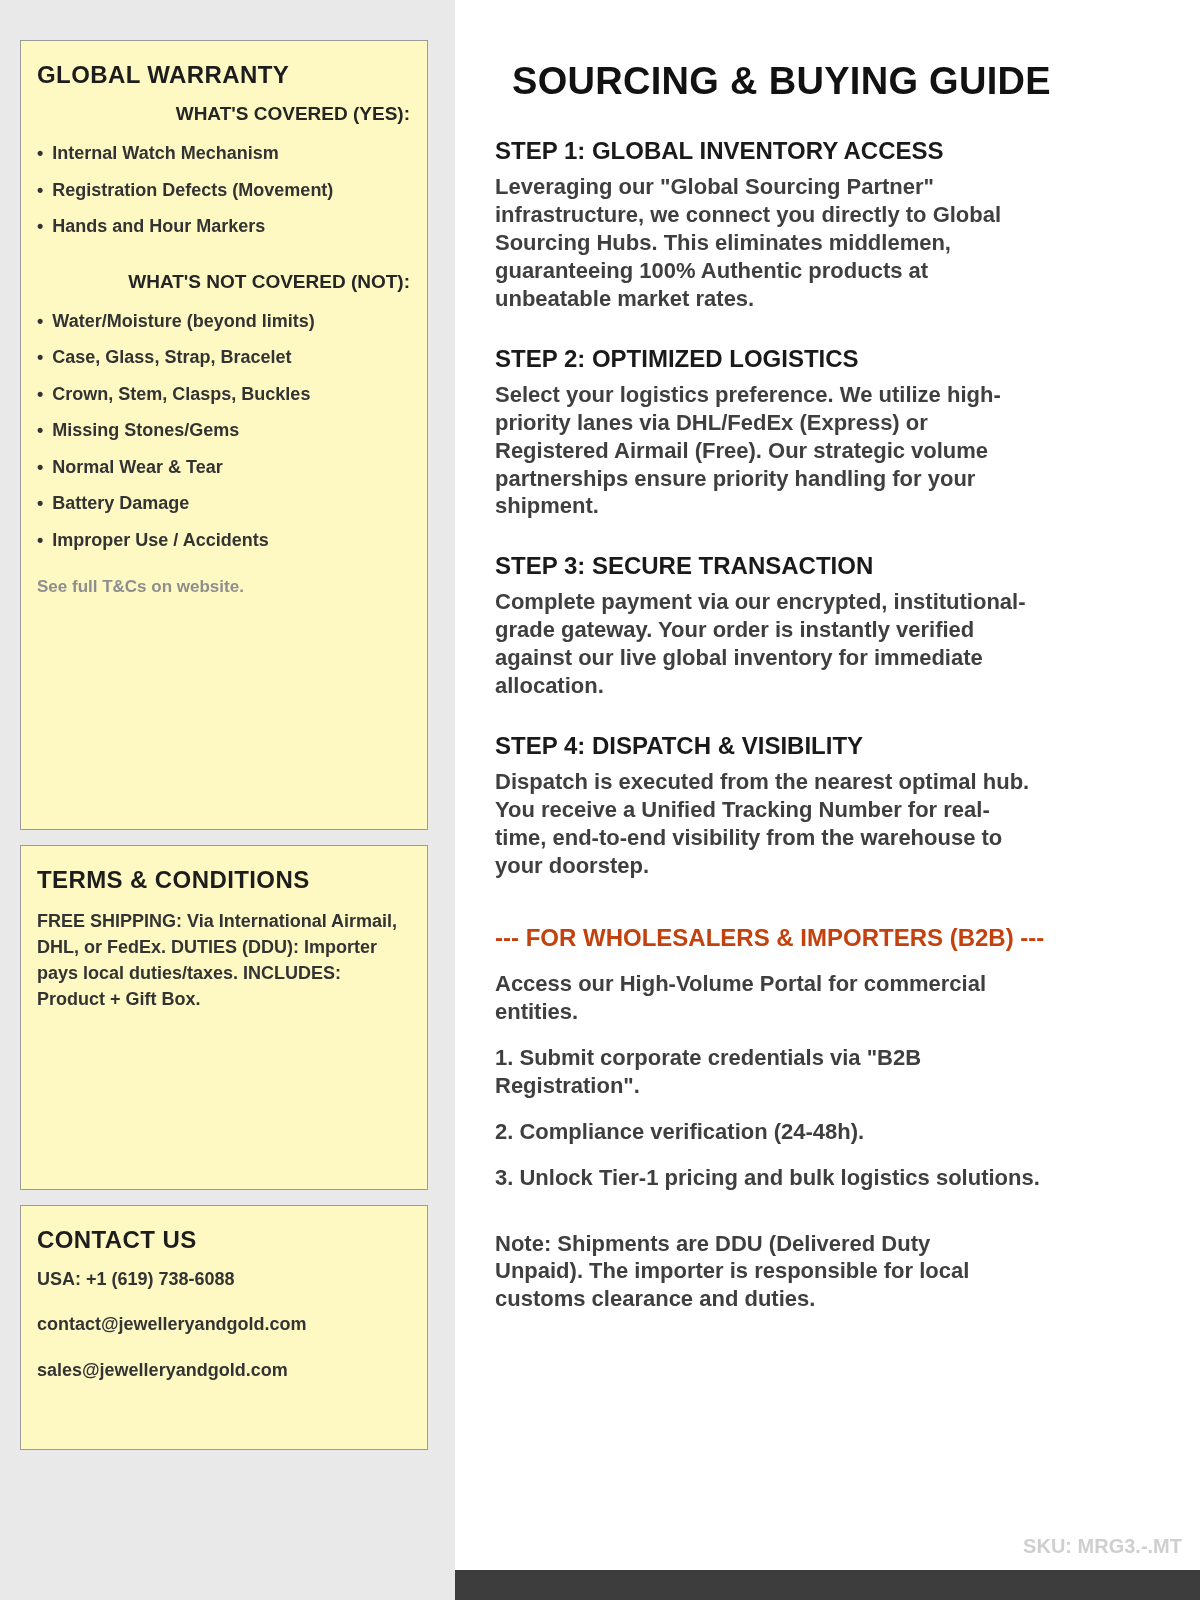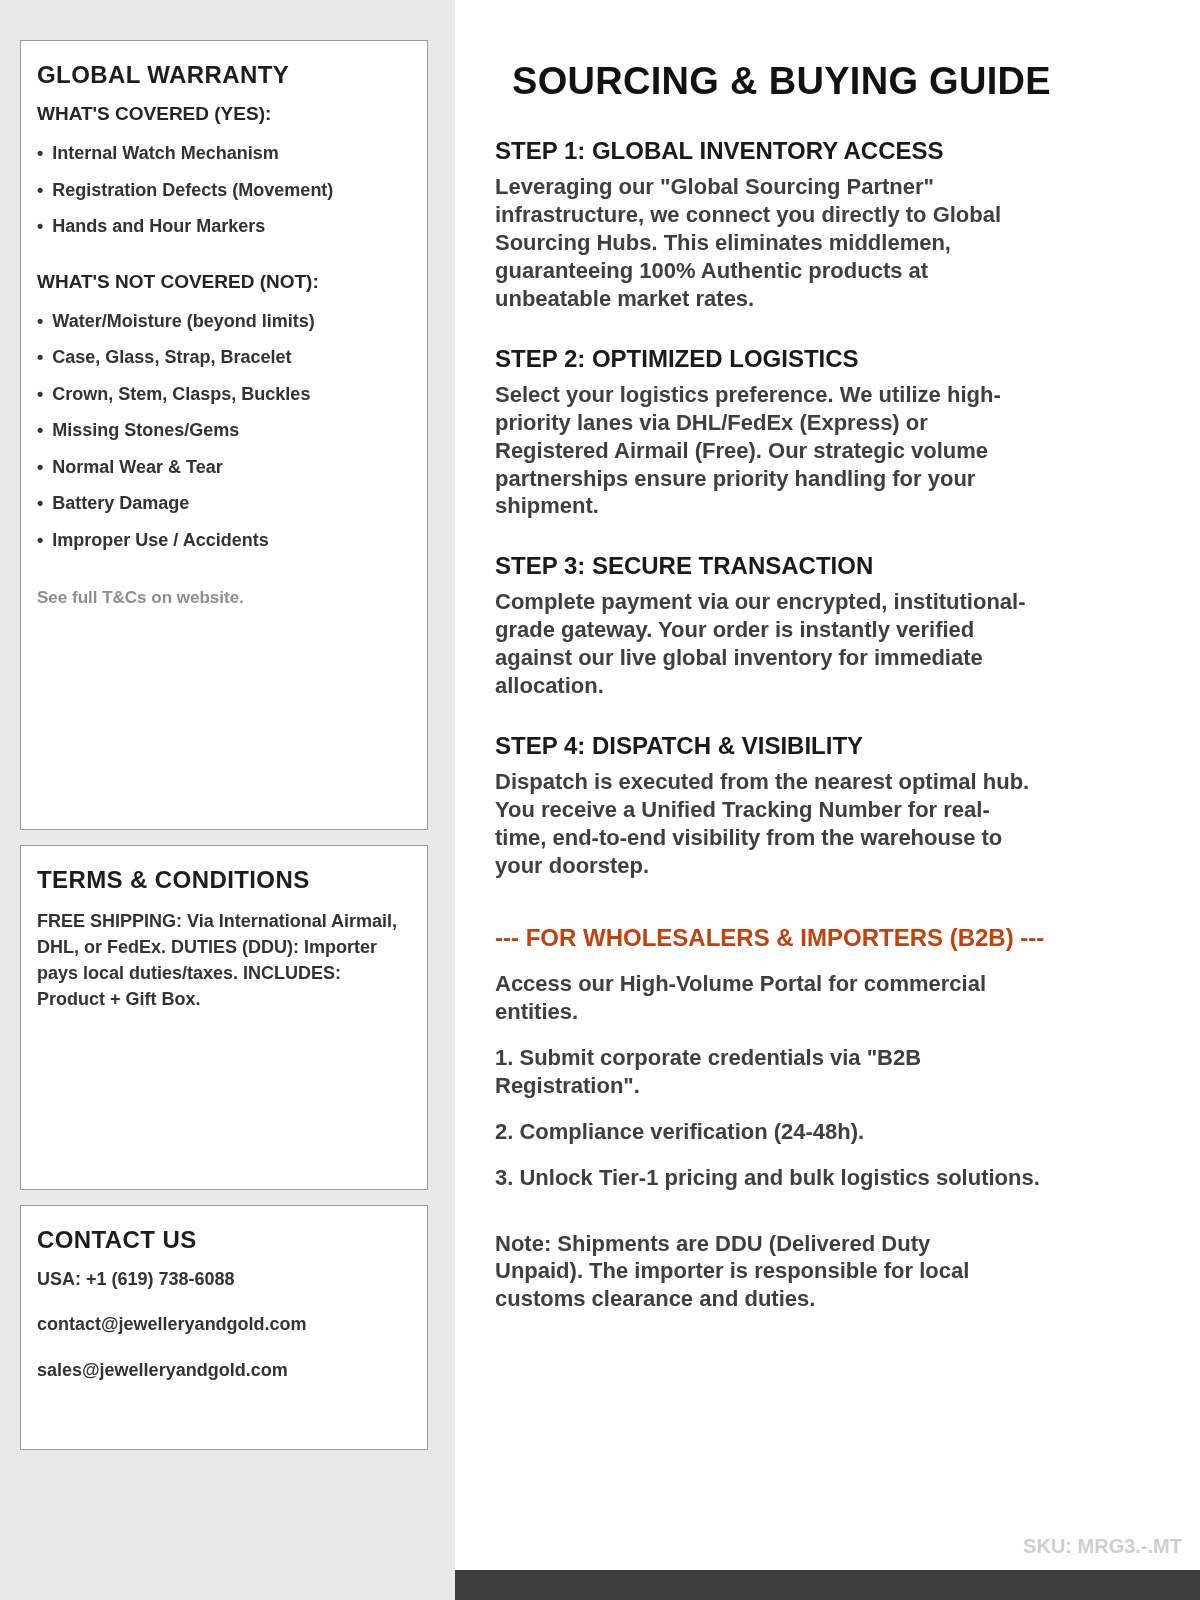--- a/index.html
+++ b/index.html
@@ -10,45 +10,46 @@
     color:#333;
   }
 
   
   .sidebar {
     position:absolute; left:0; top:0; width:455px; height:1600px;
     background:#e9e9e9; box-sizing:border-box;
     padding:40px 27px 0 20px;
   }
   .panel {
-    background:#ffffff; border:1px solid #9b9b9b;
+    background:#fef9c3; border:1px solid #9b9b9b;
     box-sizing:border-box; padding:20px 17px 20px 16px;
     margin-bottom:15px;
   }
   .panel-warranty { min-height:790px; }
   .panel-terms    { min-height:345px; }
   .panel-contact  { min-height:245px; }
 
   .panel-title {
     font-size:24px; font-weight:800; color:#1d1d1d;
     letter-spacing:0.4px; margin:0 0 14px 0;
   }
   .sub-heading {
     font-size:19px; font-weight:700; color:#262626;
     margin:26px 0 10px 0;
+    text-align:right;
   }
   .sub-heading.first { margin-top:6px; }
   ul.bullet-list { list-style:none; margin:0; padding:0; }
   ul.bullet-list li {
     font-size:18px; font-weight:600; color:#333;
     padding:7px 0; line-height:1.25;
   }
   ul.bullet-list li::before { content:"•"; margin-right:9px; color:#333; }
   .footnote {
-    font-size:17px; font-weight:700; color:#8e8e8e; margin-top:30px;
+    font-size:17px; font-weight:700; color:#8e8e8e; margin-top:19px;
   }
   .terms-body {
     font-size:18px; font-weight:700; color:#333; line-height:1.45;
   }
   .contact-line {
     font-size:18px; font-weight:700; color:#333; margin:0 0 22px 0;
     line-height:1.3;
   }
 
   

